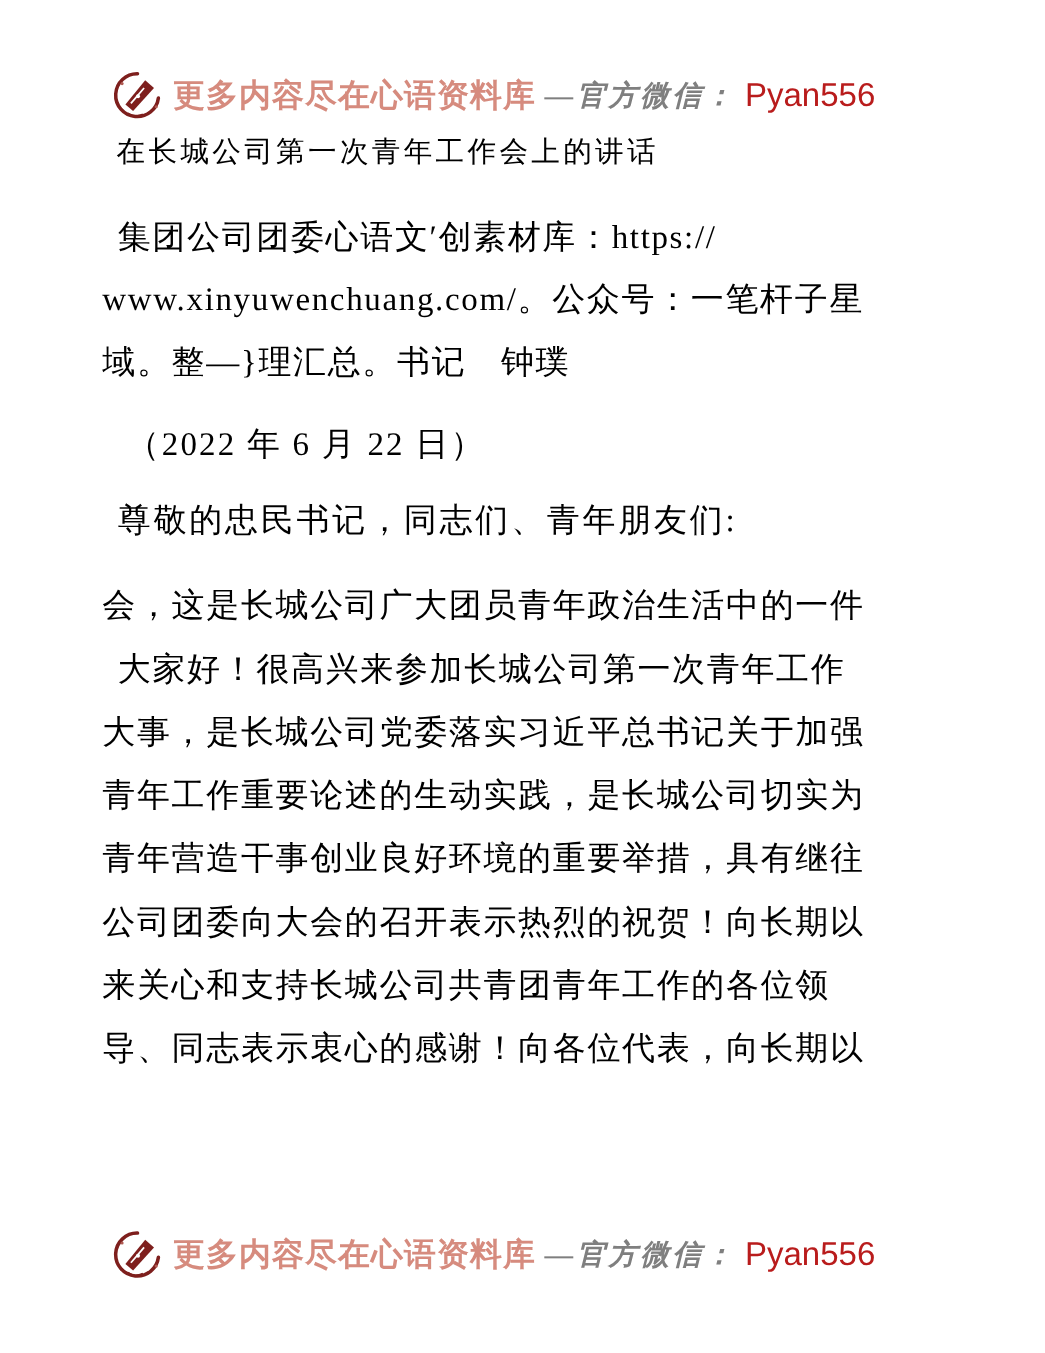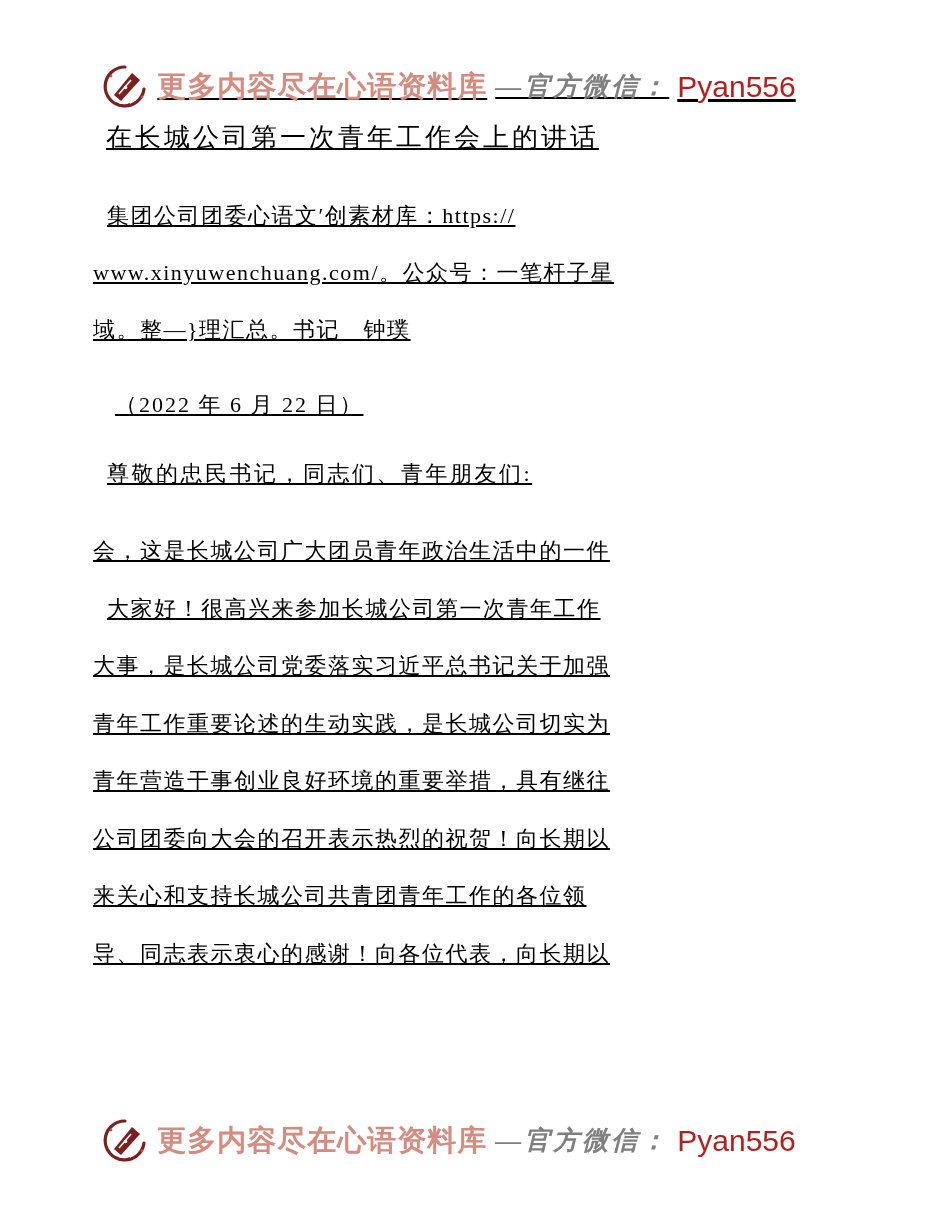--- a/index.html
+++ b/index.html
@@ -8,21 +8,20 @@
     background: #ffffff;
   }
   .page {
     position: relative;
     width: 898px;
     height: 1230px;
     background: #ffffff;
     overflow: hidden;
     font-family: "Liberation Serif", "DejaVu Serif", serif;
     color: #000000;
-    text-decoration: underline;
   }
   
   .watermark {
     display: flex;
     align-items: center;
     justify-content: center;
     gap: 8px;
     width: 100%;
   }
   .watermark-header {
@@ -68,21 +67,21 @@
     padding-left: 13px;
     font-size: 26px;
     letter-spacing: 3px;
     line-height: 45px;
     white-space: nowrap;
   }
   .para {
     margin: 0;
   }
   .line {
-    font-size: 22px;
+    font-size: 30px;
     line-height: 57px;
     letter-spacing: 1.5px;
     white-space: nowrap;
   }
   .first-indent {
     padding-left: 14px;
   }
   .para-source { margin-top: 27px; }
   .para-date   { margin-top: 18px; }
   .date-line   { padding-left: 22px; letter-spacing: 2px; }

